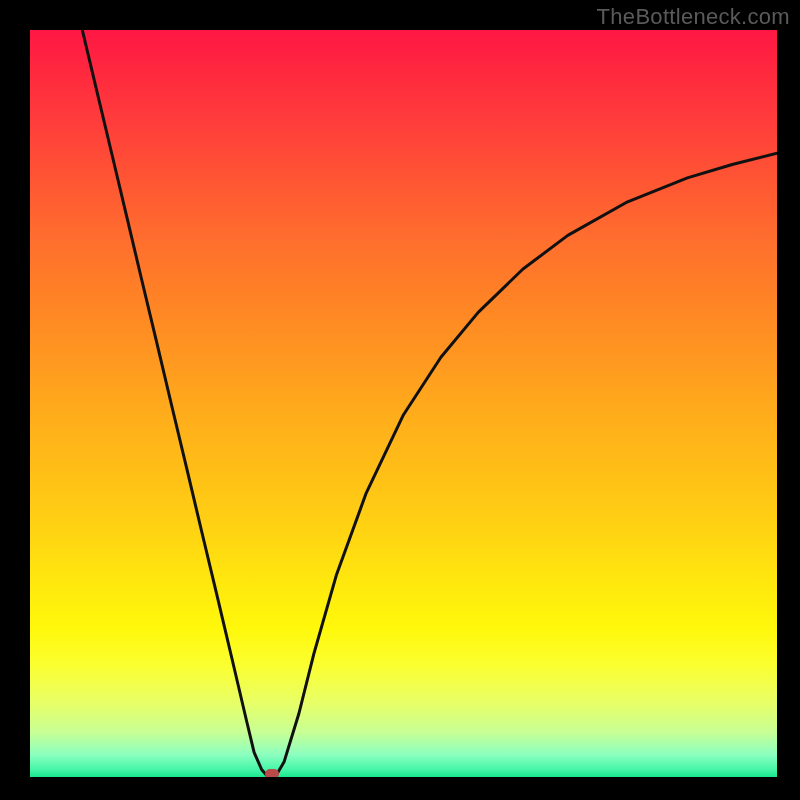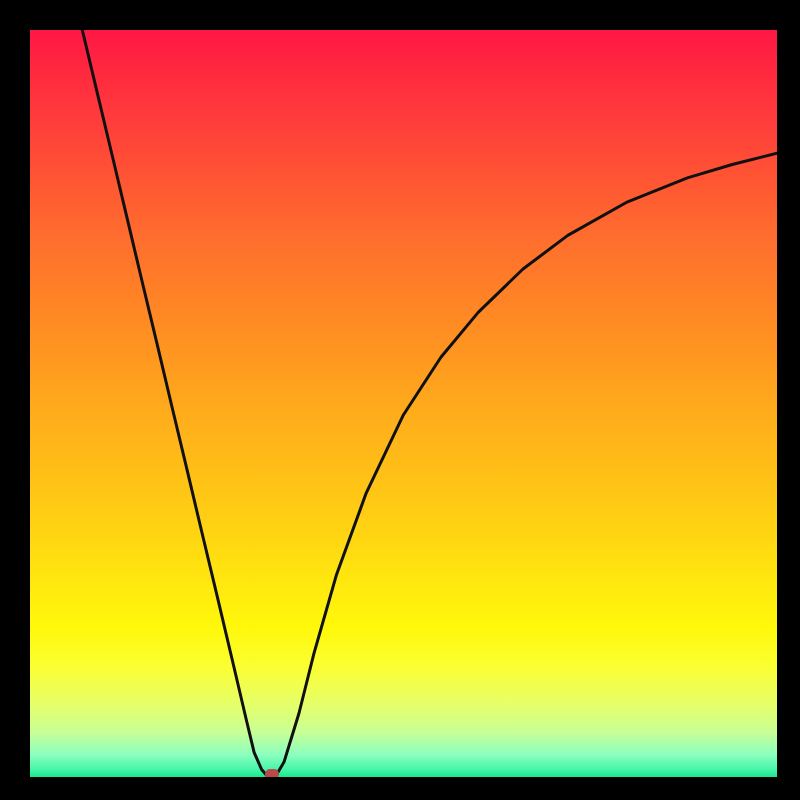--- a/index.html
+++ b/index.html
@@ -73,20 +73,21 @@
     background: #b84a4a;
     border-radius: 5px;
     z-index: 4;
     transform: translate(-50%, -50%);
   }
 </style>
 </head>
 <body>
 
 <div class="chart-container">
+  <div class="watermark">TheBottleneck.com</div>
 
   <div class="plot-area">
     <div class="gradient-bg"></div>
     <svg class="curve-layer" viewBox="0 0 747 747" preserveAspectRatio="none">
       <path id="curve-path" fill="none" stroke="#111111" stroke-width="3" stroke-linejoin="round" stroke-linecap="round" d="M52.3 0.0 L67.2 62.7 L82.2 125.5 L97.1 188.2 L112.0 251.0 L127.0 313.7 L141.9 376.5 L156.9 439.2 L171.8 502.0 L186.8 564.7 L201.7 627.5 L216.6 691.0 L224.1 722.3 L231.6 739.5 L236.8 745.5 L242.0 747.0 L246.5 744.8 L254.0 732.1 L268.9 683.5 L283.9 623.7 L306.3 545.3 L336.2 463.1 L373.5 384.7 L410.9 327.2 L448.2 282.4 L493.0 239.0 L537.8 205.4 L597.6 171.8 L657.4 147.9 L702.2 134.5 L747.0 123.3"></path>
     </svg>
     <div class="marker" id="marker-dot" style="left: 242.028px; top: 744px; background: rgb(184, 74, 74);"></div>
   </div>
 </div>
 

